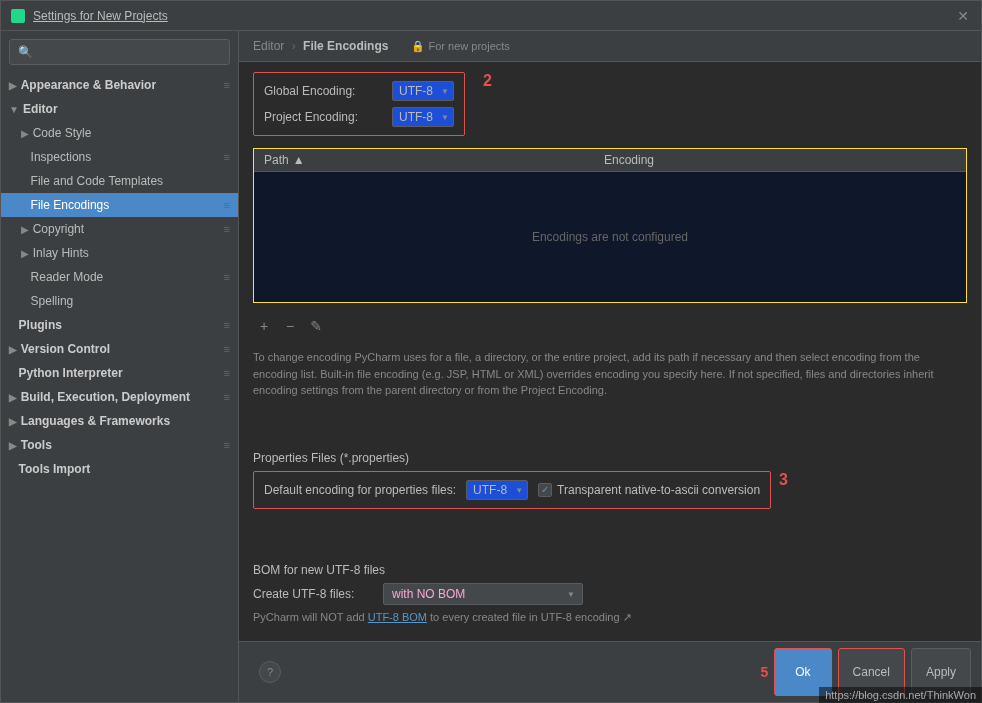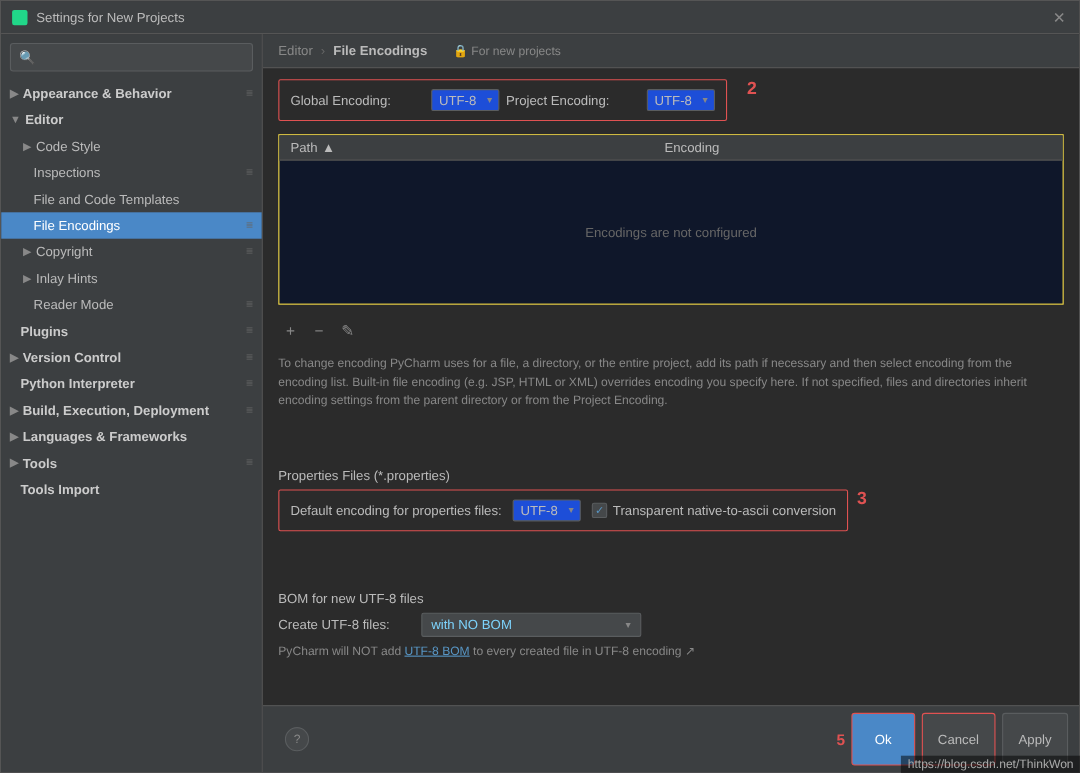--- a/index.html
+++ b/index.html
@@ -34,20 +34,21 @@
       height: 14px;
       margin-right: 8px;
       background: #21d789;
       border-radius: 2px;
       flex-shrink: 0;
     }
     .title-bar-text {
       flex: 1;
       color: #bbbbbb;
       font-size: 12px;
+      text-decoration: underline;
     }
     .title-bar-close {
       width: 16px;
       height: 16px;
       cursor: pointer;
       display: flex;
       align-items: center;
       justify-content: center;
       color: #888;
       font-size: 14px;
@@ -141,21 +142,21 @@
       flex-direction: column;
       gap: 8px;
     }
     
     .encoding-section {
       border: 1px solid #e05252;
       border-radius: 2px;
       padding: 8px 10px;
       background: #2b2b2b;
       display: inline-flex;
-      flex-direction: row;
+      flex-direction: column;
       gap: 6px;
       margin-bottom: 4px;
     }
     .encoding-row {
       display: flex;
       align-items: center;
       gap: 8px;
     }
     .encoding-label {
       color: #bbbbbb;
@@ -320,21 +321,21 @@
       color: #888;
       position: absolute;
       right: 8px;
       top: 50%;
       transform: translateY(-50%);
       pointer-events: none;
     }
     .bom-select {
       background: #45484a;
       border: 1px solid #5a5d5f;
-      color: #7dd3fc;
+      color: #f9a8d4;
       font-size: 12px;
       padding: 3px 28px 3px 8px;
       border-radius: 2px;
       appearance: none;
       cursor: pointer;
       width: 200px;
     }
     .bom-info {
       font-size: 11px;
       color: #888;
@@ -485,20 +486,24 @@
         <span class="sidebar-arrow">▶</span>
         <span>Inlay Hints</span>
       </div>
 
       <div class="sidebar-item indent1">
         <span class="sidebar-arrow">&nbsp;&nbsp;</span>
         <span>Reader Mode</span>
         <span class="sidebar-icon">≡</span>
       </div>
 
+      <div class="sidebar-item indent1">
+        <span class="sidebar-arrow">&nbsp;&nbsp;</span>
+        <span>Spelling</span>
+      </div>
 
       <div class="sidebar-item section-header">
         <span class="sidebar-arrow">&nbsp;&nbsp;</span>
         <span>Plugins</span>
         <span class="sidebar-icon">≡</span>
       </div>
 
       <div class="sidebar-item section-header">
         <span class="sidebar-arrow">▶</span>
         <span>Version Control</span>

